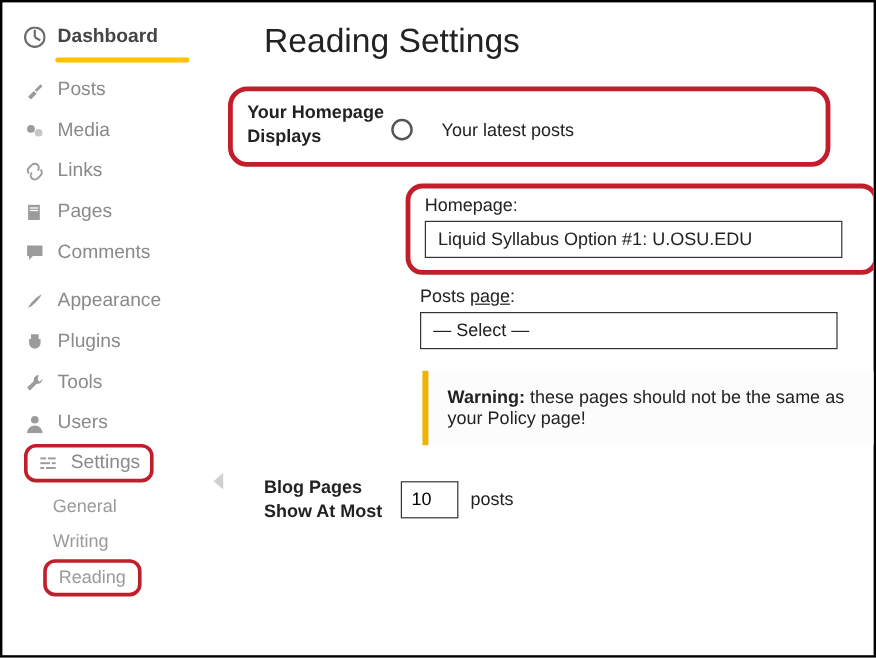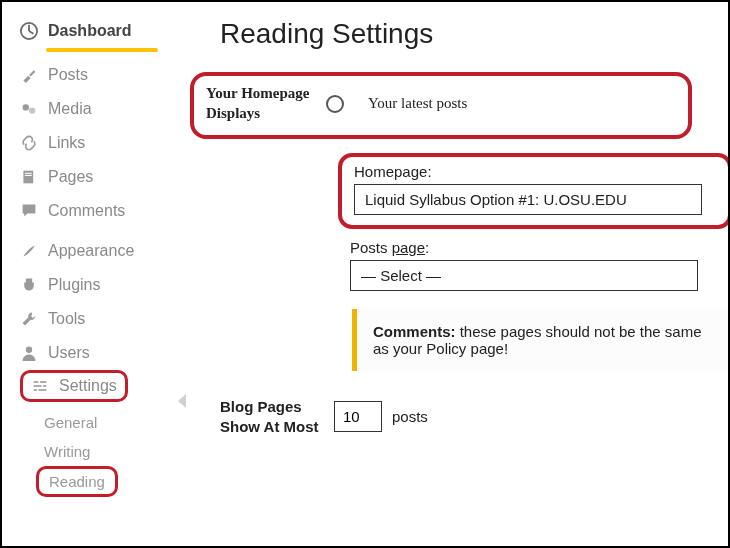--- a/index.html
+++ b/index.html
@@ -46,21 +46,21 @@
   .highlight-box {
     border: 3px solid #c21d2b;
     border-radius: 10px;
     display: inline-block;
     padding: 2px 8px;
   }
   .settings-wrap { display:inline-block; }
   
   .main { flex: 1; padding: 16px 0 0 52px; position:relative; }
   h1 { font-size: 28px; font-weight: 400; color: #222; margin-bottom: 22px; }
-  .section-row { display:flex; align-items:center;font-family:Liberation Serif, serif; }
+  .section-row { display:flex; align-items:flex-end; }
   .section-label { width: 114px; font-weight: 700; font-size: 15px; color: #222; line-height: 1.3; }
   .radios { padding-left: 6px; }
   .radio-line { display:flex; align-items:center; gap: 24px; padding: 6px 0; font-size: 15px; }
   .radio {
     width: 18px; height: 18px; border: 2px solid #555; border-radius: 50%;
     display:flex; align-items:center; justify-content:center; flex-shrink:0;
   }
   .radio.selected { border-color: #1b4fb3; }
   .radio.selected::after {
     content:''; width: 8px; height: 8px; background:#1b4fb3; border-radius:50%;
@@ -261,21 +261,21 @@
     <div class="field-block">
       <div class="field-label">
         Posts <span style="text-decoration:underline">page</span>:
       </div>
       <div class="select">
         <span>— Select —</span>
       </div>
     </div>
 
     <div class="warn">
-      <b>Comments:</b><span> these pages should not be the same as your Policy page!</span>
+      <b>Warning:</b><span> these pages should not be the same as your Policy page!</span>
     </div>
 
     <div class="num-row">
       <div class="num-label">Blog Pages Show At Most</div>
       <input class="num-input" value="10" style="">
       <span>posts</span>
     </div>
   </main>
 </div>
 

